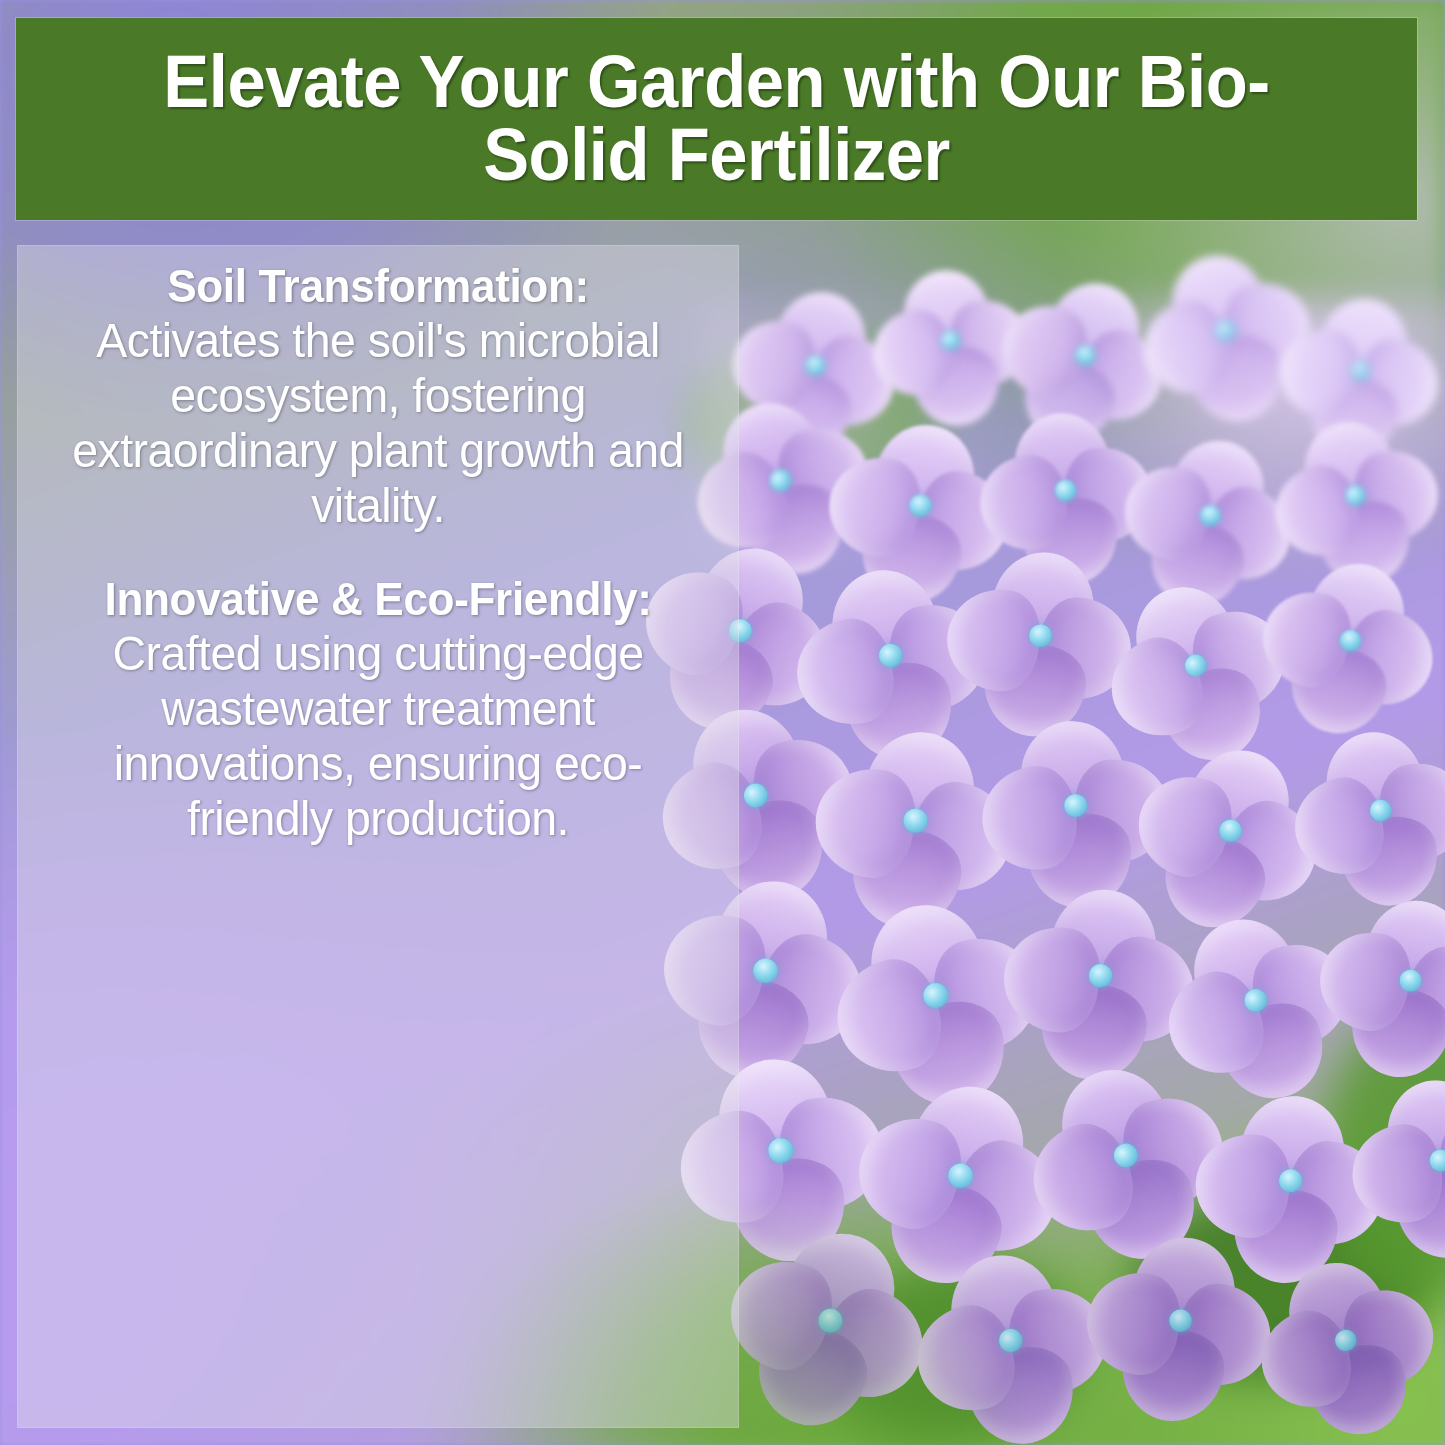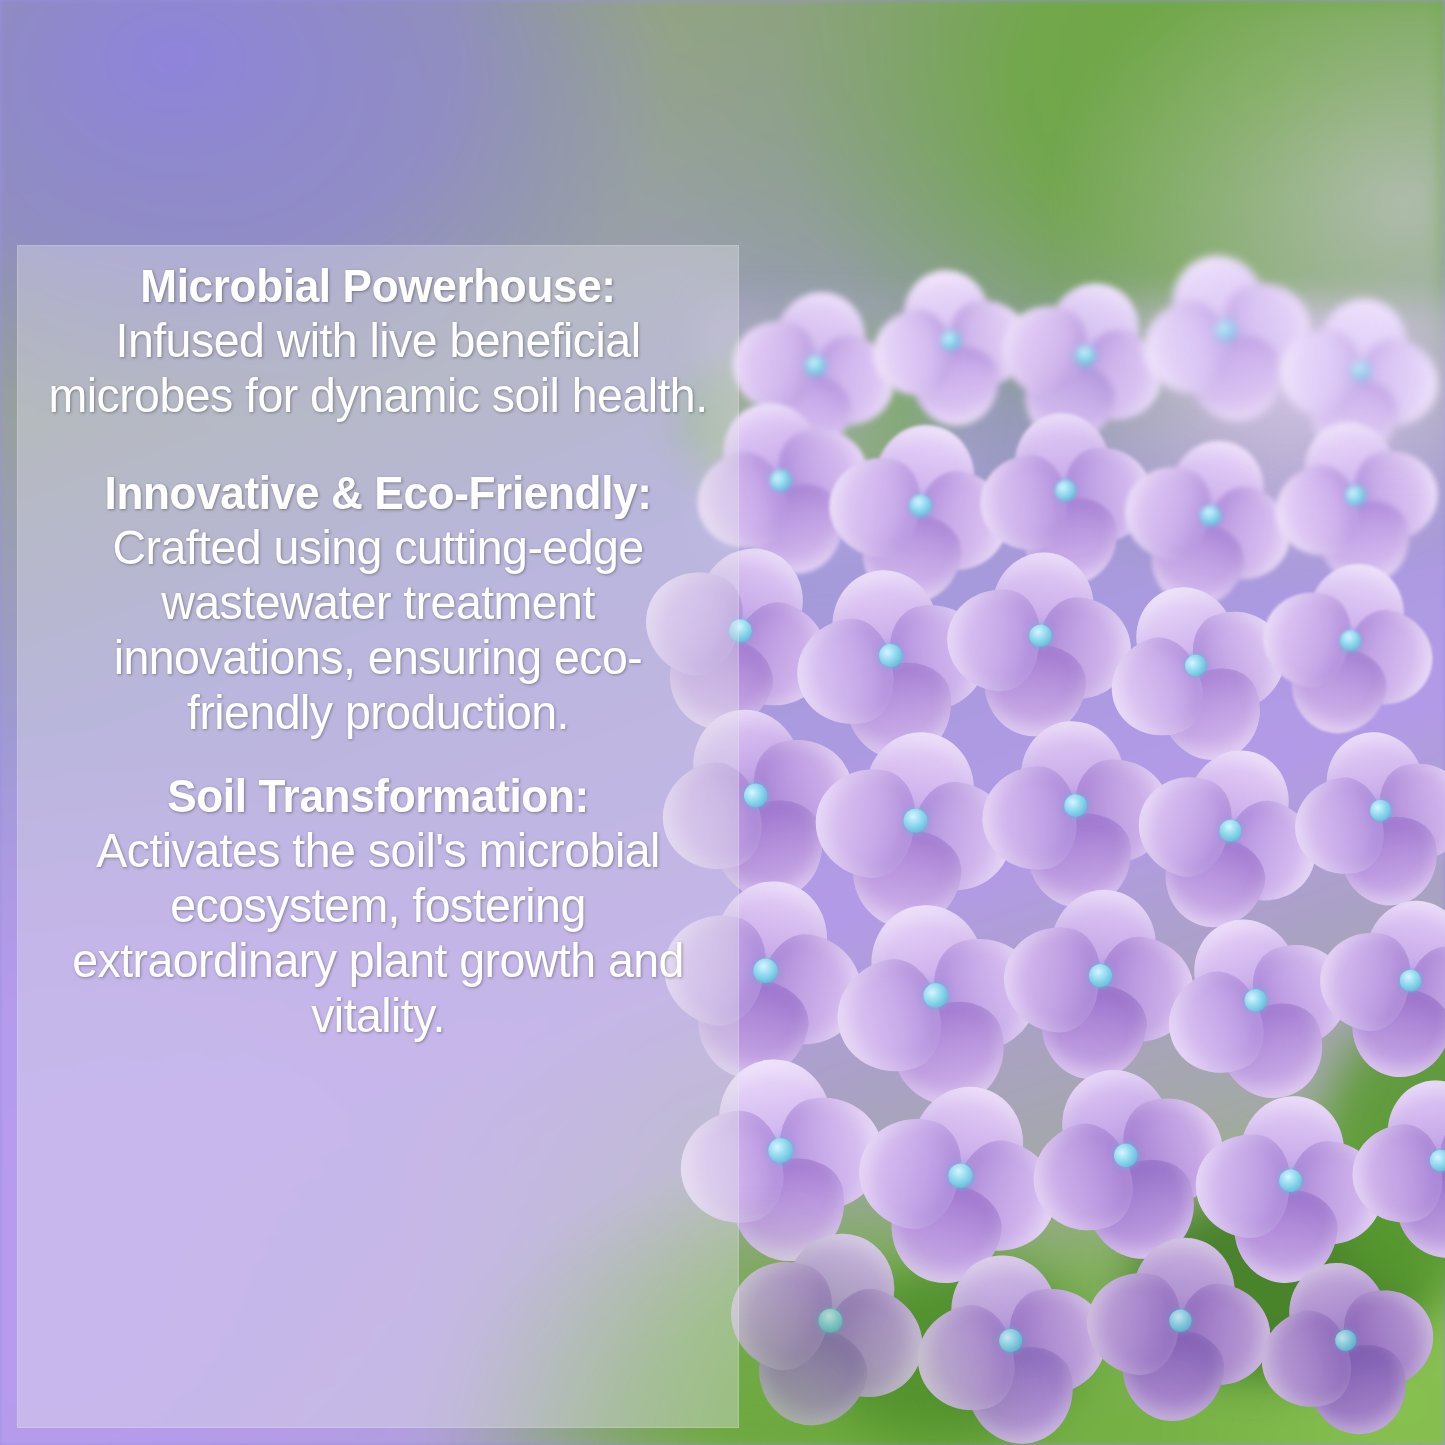--- a/index.html
+++ b/index.html
@@ -436,34 +436,33 @@
       <div class="pet a" style="background:linear-gradient(180deg,#d6bbef,#aa85d8)"></div>
       <div class="pet b" style="background:linear-gradient(180deg,#c9a9e7,#9c72cc)"></div>
       <div class="pet c" style="background:linear-gradient(180deg,#b995df,#8762be)"></div>
       <div class="pet d" style="background:linear-gradient(180deg,#cdb0ea,#9e76cd)"></div>
       <div class="core"></div>
     </div>
   </div>
 
   <div class="bg-layer bg-haze"></div>
 
+  <div class="banner">
+    <div class="banner-title">Elevate Your Garden with Our Bio-Solid Fertilizer</div>
+  </div>
 
   <div class="panel">
 
 
-    <div class="feature f2">
-      <h3>Microbial Powerhouse:</h3>
-      <p>Infused with live beneficial microbes for dynamic soil health.</p>
+
+    <div class="feature f3">
+      <h3>Soil Transformation:</h3>
+      <p>Activates the soil's microbial ecosystem, fostering extraordinary plant growth and vitality.</p>
     </div>
 
     <div class="feature f4">
       <h3>Innovative &amp; Eco-Friendly:</h3>
       <p>Crafted using cutting-edge wastewater treatment innovations, ensuring eco-friendly production.</p>
     </div>
 
-    <div class="feature f3">
-      <h3>Soil Transformation:</h3>
-      <p>Activates the soil's microbial ecosystem, fostering extraordinary plant growth and vitality.</p>
-    </div>
-
   </div>
 
 </div>
 
 </body></html>

